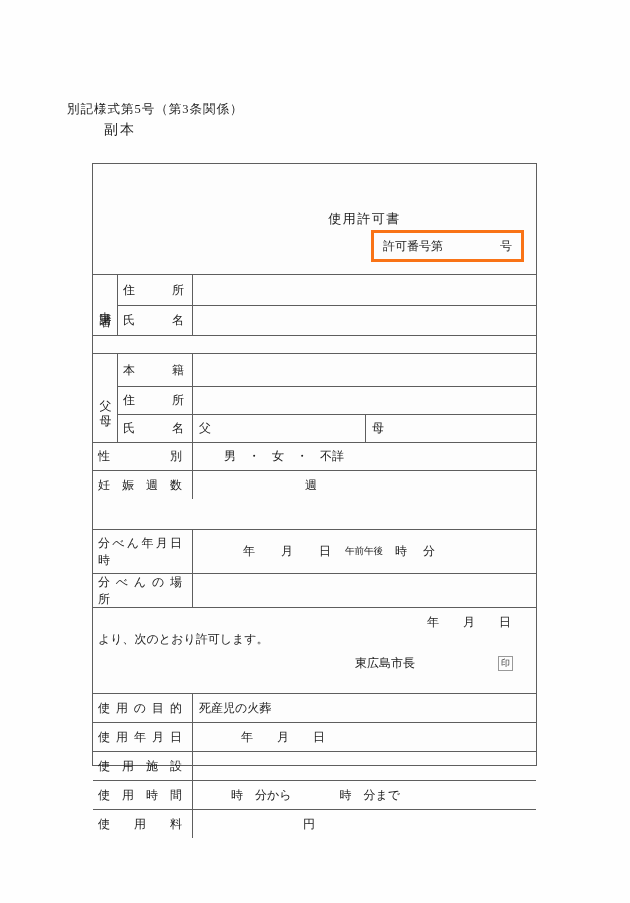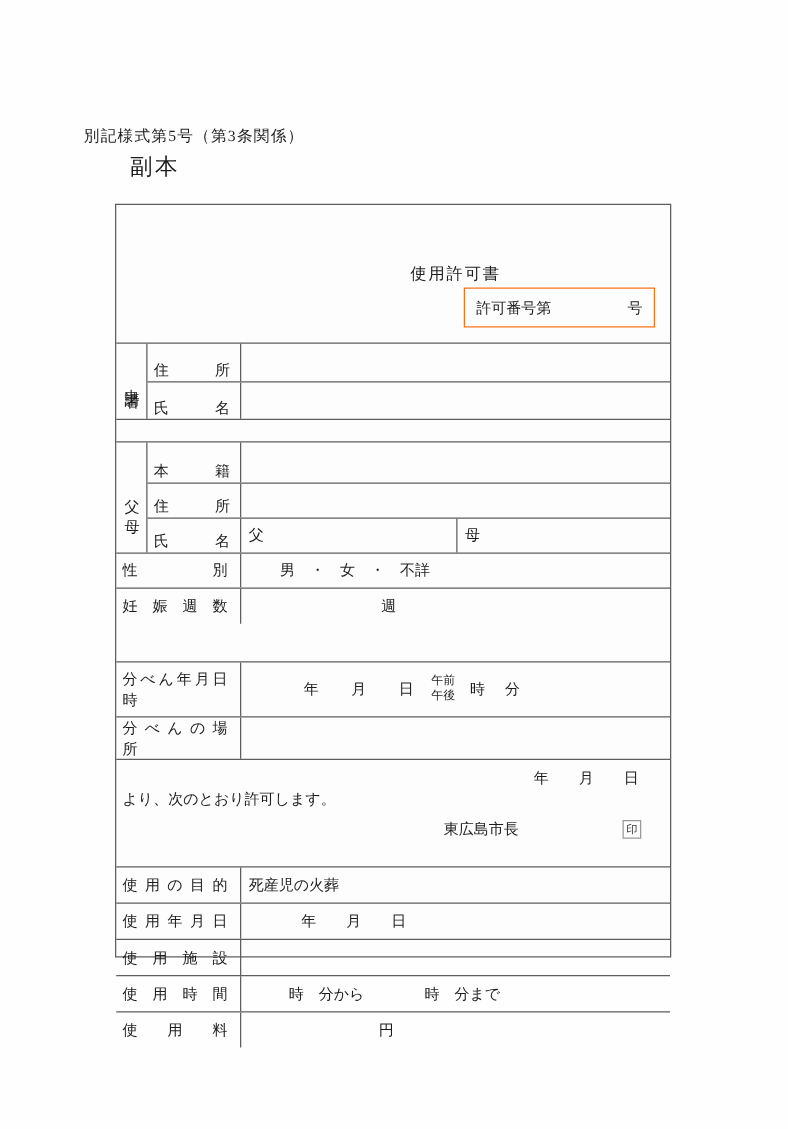--- a/index.html
+++ b/index.html
@@ -2,71 +2,71 @@
 <html><head>
 <meta charset="utf-8">
 <style>
   html,body{margin:0;padding:0;background:#fff;}
   .page{
     position:relative;width:630px;height:903px;background:#fefefe;
     font-family:"Liberation Serif","DejaVu Serif",serif;
     color:#1c1c1c;overflow:hidden;
   }
   .formref{position:absolute;left:67px;top:101px;font-size:12.5px;letter-spacing:1px;}
-  .copylabel{position:absolute;left:104px;top:121px;font-size:18px;letter-spacing:2px;}
+  .copylabel{position:absolute;left:104px;top:121px;font-size:14px;letter-spacing:2px;}
 
   .tbl{
     position:absolute;left:92px;top:163px;width:445px;height:603px;
     border:1px solid #5e5e5e;box-sizing:border-box;background:#fdfdfd;
     display:flex;flex-direction:column;font-size:12px;
   }
   .sec{border-top:1px solid #5e5e5e;display:flex;box-sizing:border-box;flex:none;}
   .sec.first{border-top:none;}
 
   
   .titlesec{position:relative;height:70px;display:block;margin-top:40px;}
   .doctitle{position:absolute;top:6px;left:0;right:0;text-align:center;text-indent:100px;
     font-size:13px;letter-spacing:1.5px;}
   .permitbox{position:absolute;top:26px;right:12px;width:153px;height:32px;box-sizing:border-box;
-    border:1px solid #f97316;display:flex;align-items:center;justify-content:space-between;
+    border:3px solid #f97316;display:flex;align-items:center;justify-content:space-between;
     padding:0 9px;font-size:12px;}
 
   
   .gcell{width:25px;flex:none;border-right:1px solid #5e5e5e;display:flex;
     align-items:center;justify-content:center;box-sizing:border-box;}
   .vtext{writing-mode:vertical-rl;text-orientation:upright;font-size:12px;}
   .vtight{letter-spacing:2px;}
   .vwide{letter-spacing:16px;margin-bottom:-16px;}
   .ginner{flex:1;display:flex;flex-direction:column;min-width:0;}
   .grow{display:flex;box-sizing:border-box;border-top:1px solid #5e5e5e;}
   .grow.gfirst{border-top:none;}
 
   .lcell{flex:none;border-right:1px solid #5e5e5e;box-sizing:border-box;
     display:flex;align-items:center;padding:0 8px 0 5px;}
-  .lcell75{width:75px;align-items:flex-end;}
+  .lcell75{width:75px;}
   .lcell100{width:100px;padding:0 10px 0 5px;}
   .jlab{display:block;width:100%;text-align:justify;text-align-last:justify;-moz-text-align-last:justify;}
   .vcell{flex:1;display:flex;align-items:center;min-width:0;box-sizing:border-box;}
 
   .h30{height:30px;} .h32{height:32px;} .h28{height:28px;} .h29{height:29px;}
   .h44{height:44px;margin-top:30px;} .h34{height:34px;} .h18{height:18px;} .h86{height:86px;}
 
   .spacer{display:block;}
 
   .fcell{width:173px;flex:none;border-right:1px solid #5e5e5e;box-sizing:border-box;
     display:flex;align-items:center;padding-left:6px;}
   .mcell{flex:1;display:flex;align-items:center;padding-left:6px;}
 
   .pl6{padding-left:6px;} .pl31{padding-left:31px;} .pl38{padding-left:38px;}
   .pl48{padding-left:48px;} .pl50{padding-left:50px;} .pl110{padding-left:110px;} .pl112{padding-left:112px;}
 
   .dtv span{flex:none;}
   .dtv .dty,.dtv .dtm{margin-right:26px;}
   .dtv .dtd{margin-right:14px;}
-  .dtv .stk{margin-right:12px;display:flex;flex-direction:column;font-size:9.5px;
+  .dtv .stk{margin-right:12px;display:flex;flex-direction:row;font-size:9.5px;
     line-height:1.25;text-align:center;align-items:center;}
   .dtv .dth{margin-right:16px;}
 
   
   .stm{display:block;padding-top:6px;box-sizing:border-box;}
   .st-date{text-align:right;padding-right:25px;line-height:17px;}
   .st-l1{padding-left:122px;line-height:17px;letter-spacing:-0.4px;white-space:nowrap;}
   .st-l2{padding-left:5px;line-height:17px;}
   .st-sign{display:flex;justify-content:space-between;align-items:center;
     padding:7px 23px 0 262px;}

